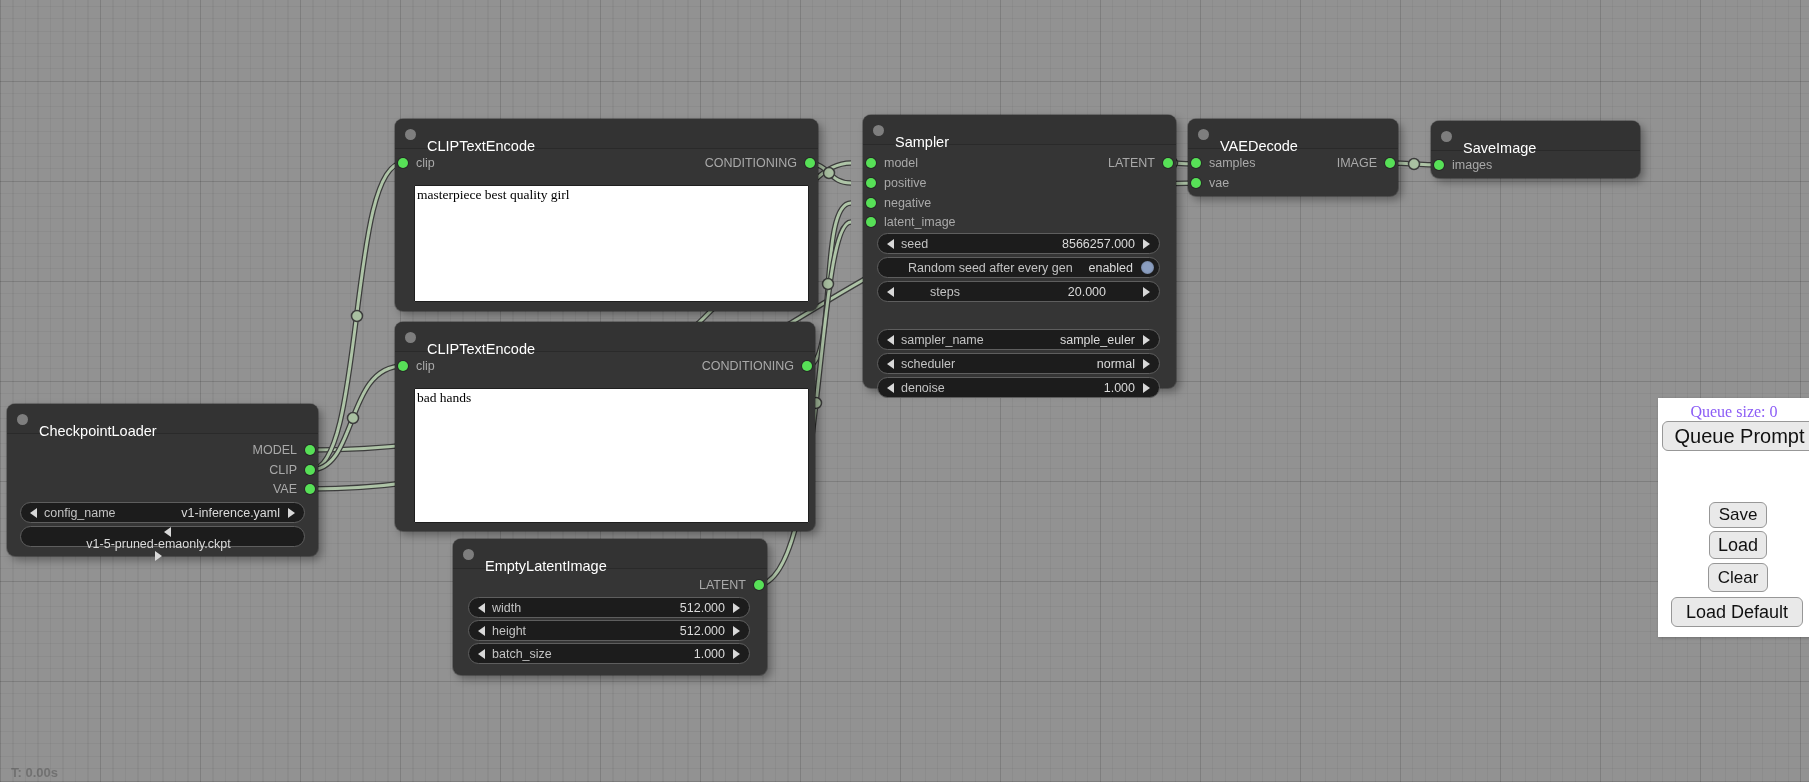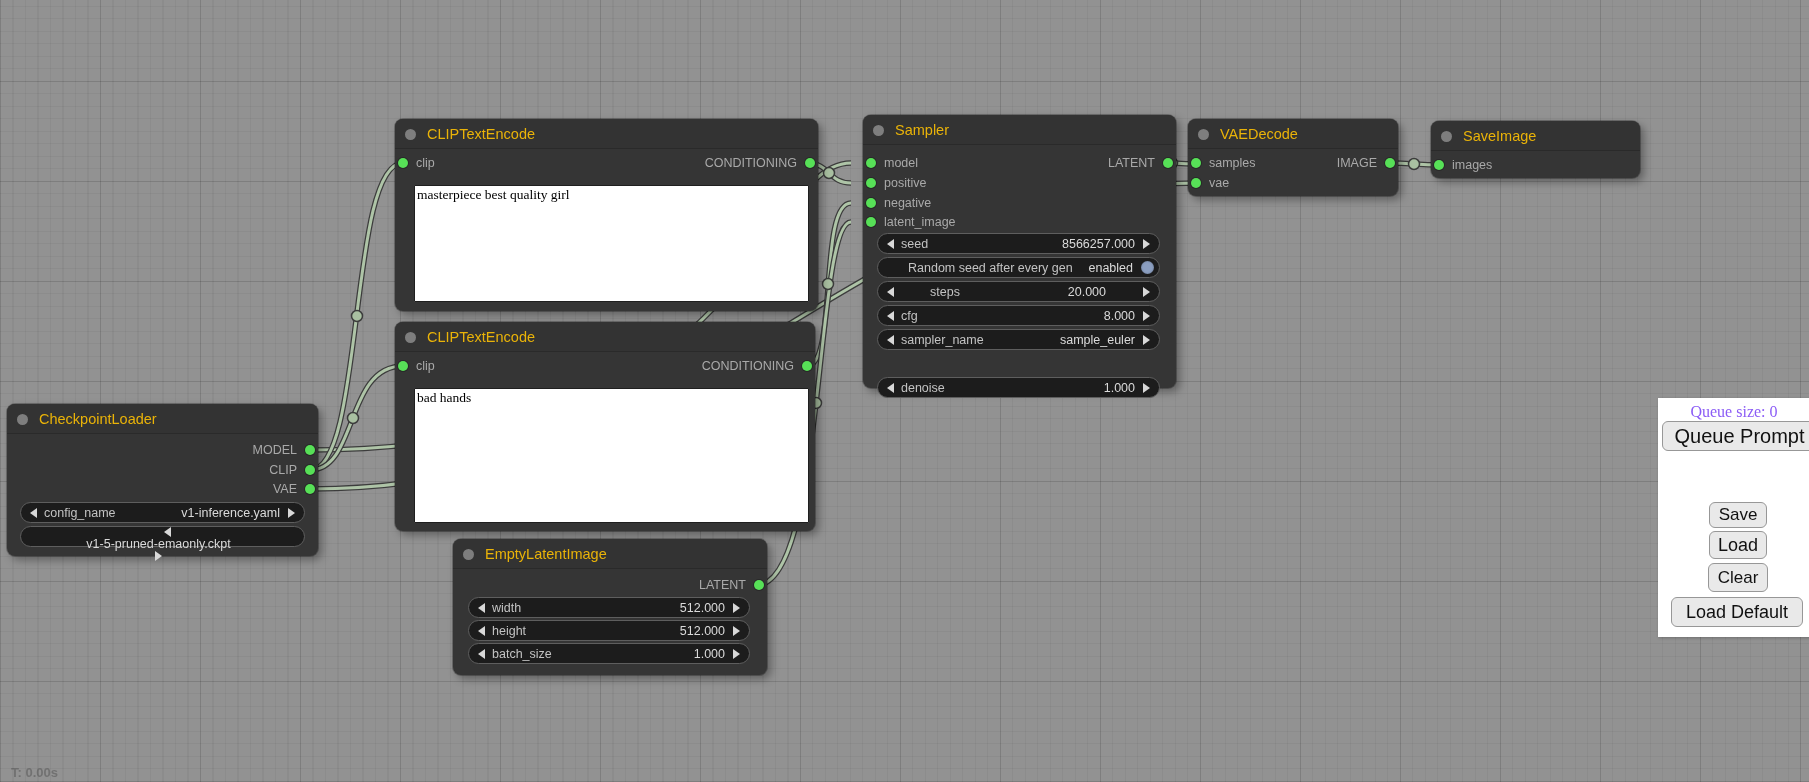--- a/index.html
+++ b/index.html
@@ -24,21 +24,21 @@
   }
   .titlebar {
     position:absolute; left:0; top:0; right:0; height:30px; background:#333333;
     border-radius:8px 8px 0 0; border-bottom:1px solid #2a2a2a;
   }
   .tdot {
     position:absolute; left:10px; top:10px; width:11px; height:11px;
     border-radius:50%; background:#7e7e7e;
   }
   .ttext {
-    position:absolute; left:32px; top:7px; font-size:14.5px; color:#eab308;
+    position:absolute; left:32px; top:19px; font-size:14.5px; color:#ffffff;
     white-space:nowrap;
     text-align:right;
   }
   .slot { position:absolute; height:20px; }
   .sdot {
     position:absolute; top:5px; width:10px; height:10px; border-radius:50%;
     background:#57e057; box-shadow:0 0 0 1px rgba(30,30,30,0.55);
   }
   .slot.in  .sdot { left:3px; }
   .slot.out .sdot { right:3px; }
@@ -274,30 +274,30 @@
       <span class="wlabel">Random seed after every gen</span>
       <span class="wvalue">enabled</span>
       <span class="toggle-dot"></span>
     </div>
     <div class="widget" style="left:14px; top:166px; width:283px;gap:29px;">
       <span class="warr l"></span>
       <span class="wlabel">steps</span>
       <span class="wvalue">20.000</span>
       <span class="warr r"></span>
     </div>
-    <div class="widget" style="left:14px; top:190px; width:283px;">
-      <span class="warr l"></span>
-      <span class="wlabel">cfg</span>
-      <span class="wvalue">8.000</span>
-      <span class="warr r"></span>
-    </div>
     <div class="widget" style="left:14px; top:214px; width:283px;">
       <span class="warr l"></span>
       <span class="wlabel">sampler_name</span>
       <span class="wvalue">sample_euler</span>
+      <span class="warr r"></span>
+    </div>
+    <div class="widget" style="left:14px; top:238px; width:283px;">
+      <span class="warr l"></span>
+      <span class="wlabel">scheduler</span>
+      <span class="wvalue">normal</span>
       <span class="warr r"></span>
     </div>
     <div class="widget" style="left:14px; top:262px; width:283px;">
       <span class="warr l"></span>
       <span class="wlabel">denoise</span>
       <span class="wvalue">1.000</span>
       <span class="warr r"></span>
     </div>
   </div>
 

